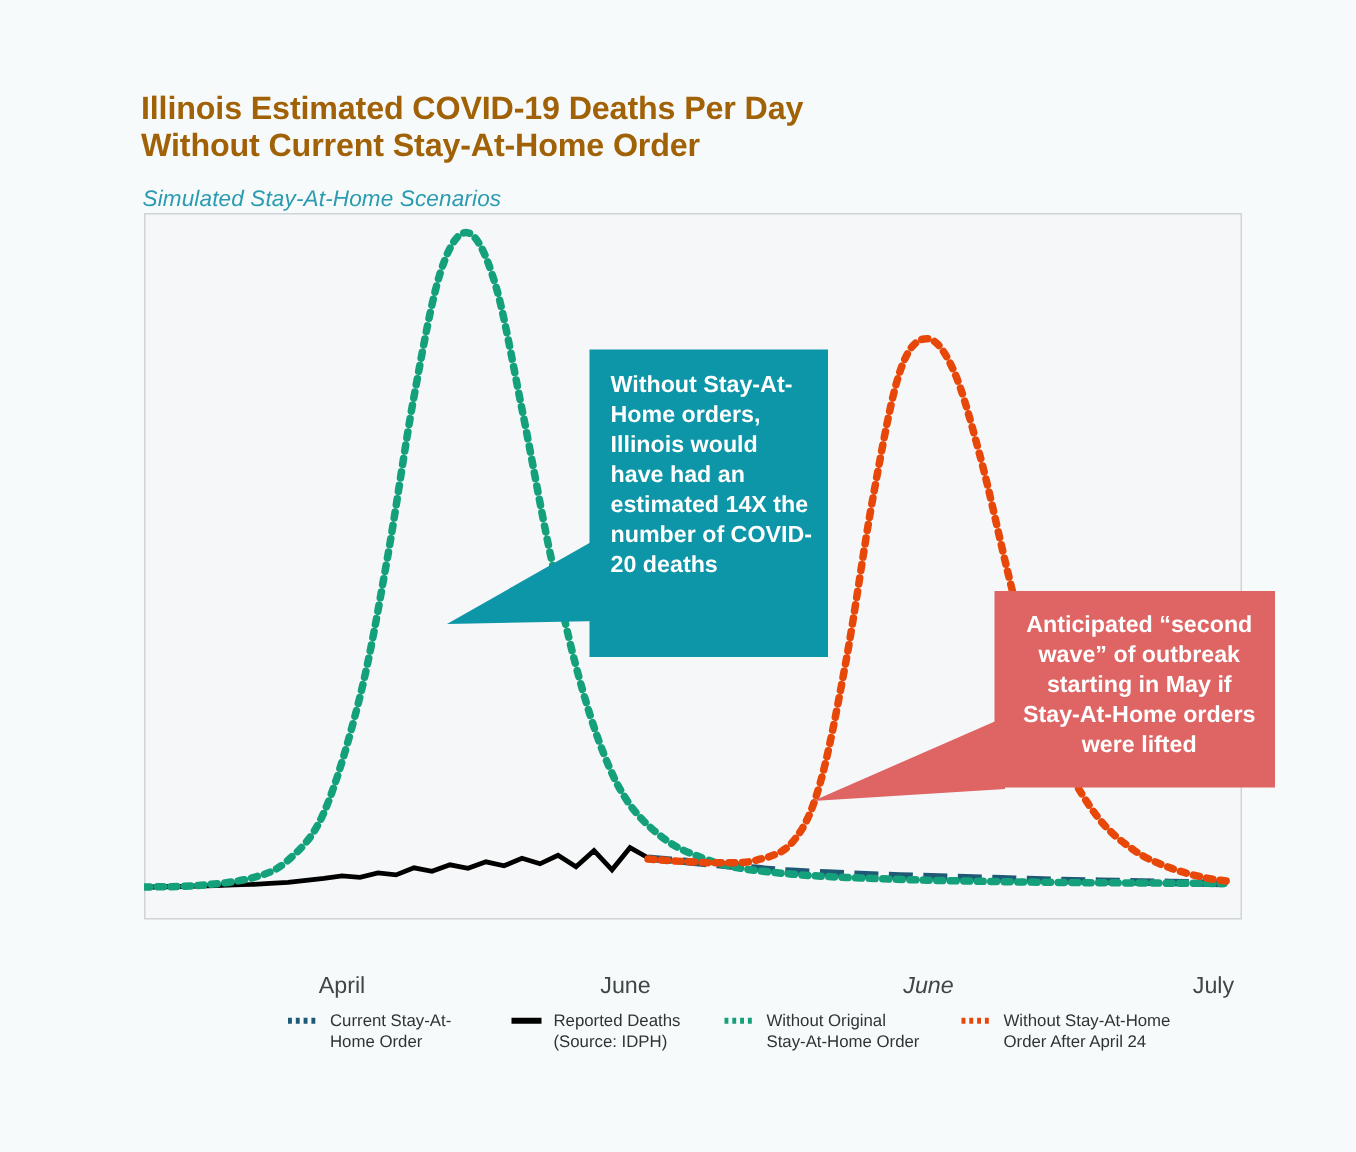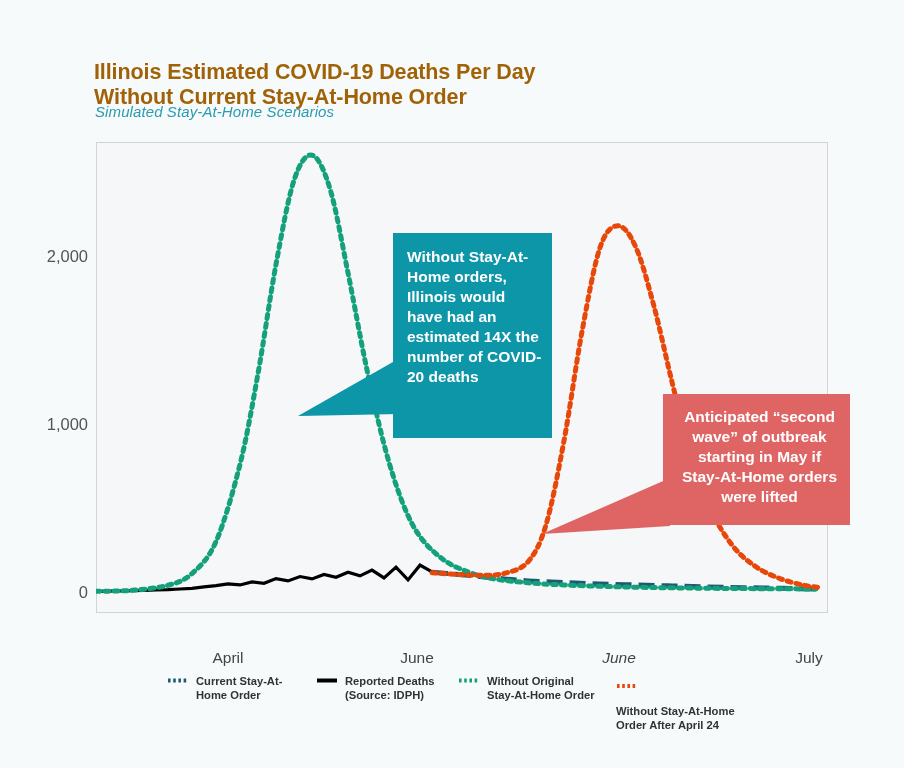--- a/index.html
+++ b/index.html
@@ -28,21 +28,21 @@
     font-size: 21.5px;
     font-weight: bold;
     line-height: 1.16;
     color: #a16207;
     letter-spacing: -0.1px;
   }
   .title .line2 { display: block; }
   .subtitle {
     position: absolute;
     left: 95px;
-    top: 103px;
+    top: 124px;
     font-size: 15px;
     font-style: italic;
     font-weight: normal;
     color: #2a9bb0;
     letter-spacing: 0.1px;
   }
 
   
   .plot-frame {
     position: absolute;
@@ -115,25 +115,24 @@
     text-align: center;
   }
   .tail {
     position: absolute;
     overflow: visible;
   }
 
   
   .legend {
     position: absolute;
-    left: 88px;
+    left: 112px;
     top: 674px;
     width: 740px;
     height: 40px;
-    font-weight: bold;
   }
   .legend-item {
     position: absolute;
     display: flex;
     align-items: flex-start;
     gap: 7px;
   }
   .legend-label {
     font-size: 11.2px;
     color: #2e3436;
@@ -154,25 +153,20 @@
 <div id="root">
 
   <div class="title">
     <span>Illinois Estimated COVID-19 Deaths Per Day</span>
     <span class="line2">Without Current Stay-At-Home Order</span>
   </div>
   <div class="subtitle">Simulated Stay-At-Home Scenarios</div>
 
   <div class="plot-frame"></div>
 
-  <div class="y-axis-wrap">
-    <div class="y-tick" style="top:256px;">2,000</div>
-    <div class="y-tick" style="top:424px;">1,000</div>
-    <div class="y-tick" style="top:592px;">0</div>
-  </div>
 
   <div>
     <div class="x-tick" style="left:228px;">April</div>
     <div class="x-tick" style="left:417px;">June</div>
     <div class="x-tick" style="left:619px;font-style:italic;">June</div>
     <div class="x-tick" style="left:809px;">July</div>
   </div>
 
   <svg class="plot-svg" id="chart-svg" viewBox="0 0 732 471" preserveAspectRatio="none">
       <path d="M 0.00 449.50 L 12.00 449.16 L 24.00 448.99 L 36.00 448.66 L 48.00 448.32 L 60.00 447.98 L 72.00 447.65 L 84.00 446.98 L 96.00 446.30 L 108.00 444.96 L 120.00 443.62 L 132.00 441.94 L 144.00 442.94 L 156.00 439.92 L 168.00 441.26 L 180.00 436.56 L 192.00 438.91 L 204.00 434.54 L 216.00 436.90 L 228.00 432.53 L 240.00 435.22 L 252.00 430.18 L 264.00 433.87 L 276.00 428.16 L 288.00 435.89 L 300.00 425.14 L 312.00 437.90 L 324.00 423.12 L 336.00 429.84" fill="none" stroke="#000000" stroke-width="3.2" stroke-linejoin="miter" stroke-linecap="butt"></path>
@@ -210,21 +204,21 @@
         <div class="legend-label">Reported Deaths
 (Source: IDPH)</div>
       </div>
       <div class="legend-item" style="left: 370px; top: 0px;">
         <svg class="legend-swatch" viewBox="0 0 22 11">
           <line x1="1" y1="5.5" x2="21" y2="5.5" stroke="#13a07a" stroke-width="4" stroke-dasharray="2.6 2.6"></line>
         </svg>
         <div class="legend-label">Without Original
 Stay-At-Home Order</div>
       </div>
-      <div class="legend-item" style="left: 528px; top: 0px; flex-direction: column;">
+      <div class="legend-item" style="left: 528px; top: 0px;">
         <svg class="legend-swatch" viewBox="0 0 22 11">
           <line x1="1" y1="5.5" x2="21" y2="5.5" stroke="#e8470a" stroke-width="4" stroke-dasharray="2.6 2.6"></line>
         </svg>
         <div class="legend-label">Without Stay-At-Home
 Order After April 24</div>
       </div>
     </div>
 
 </div>
 

